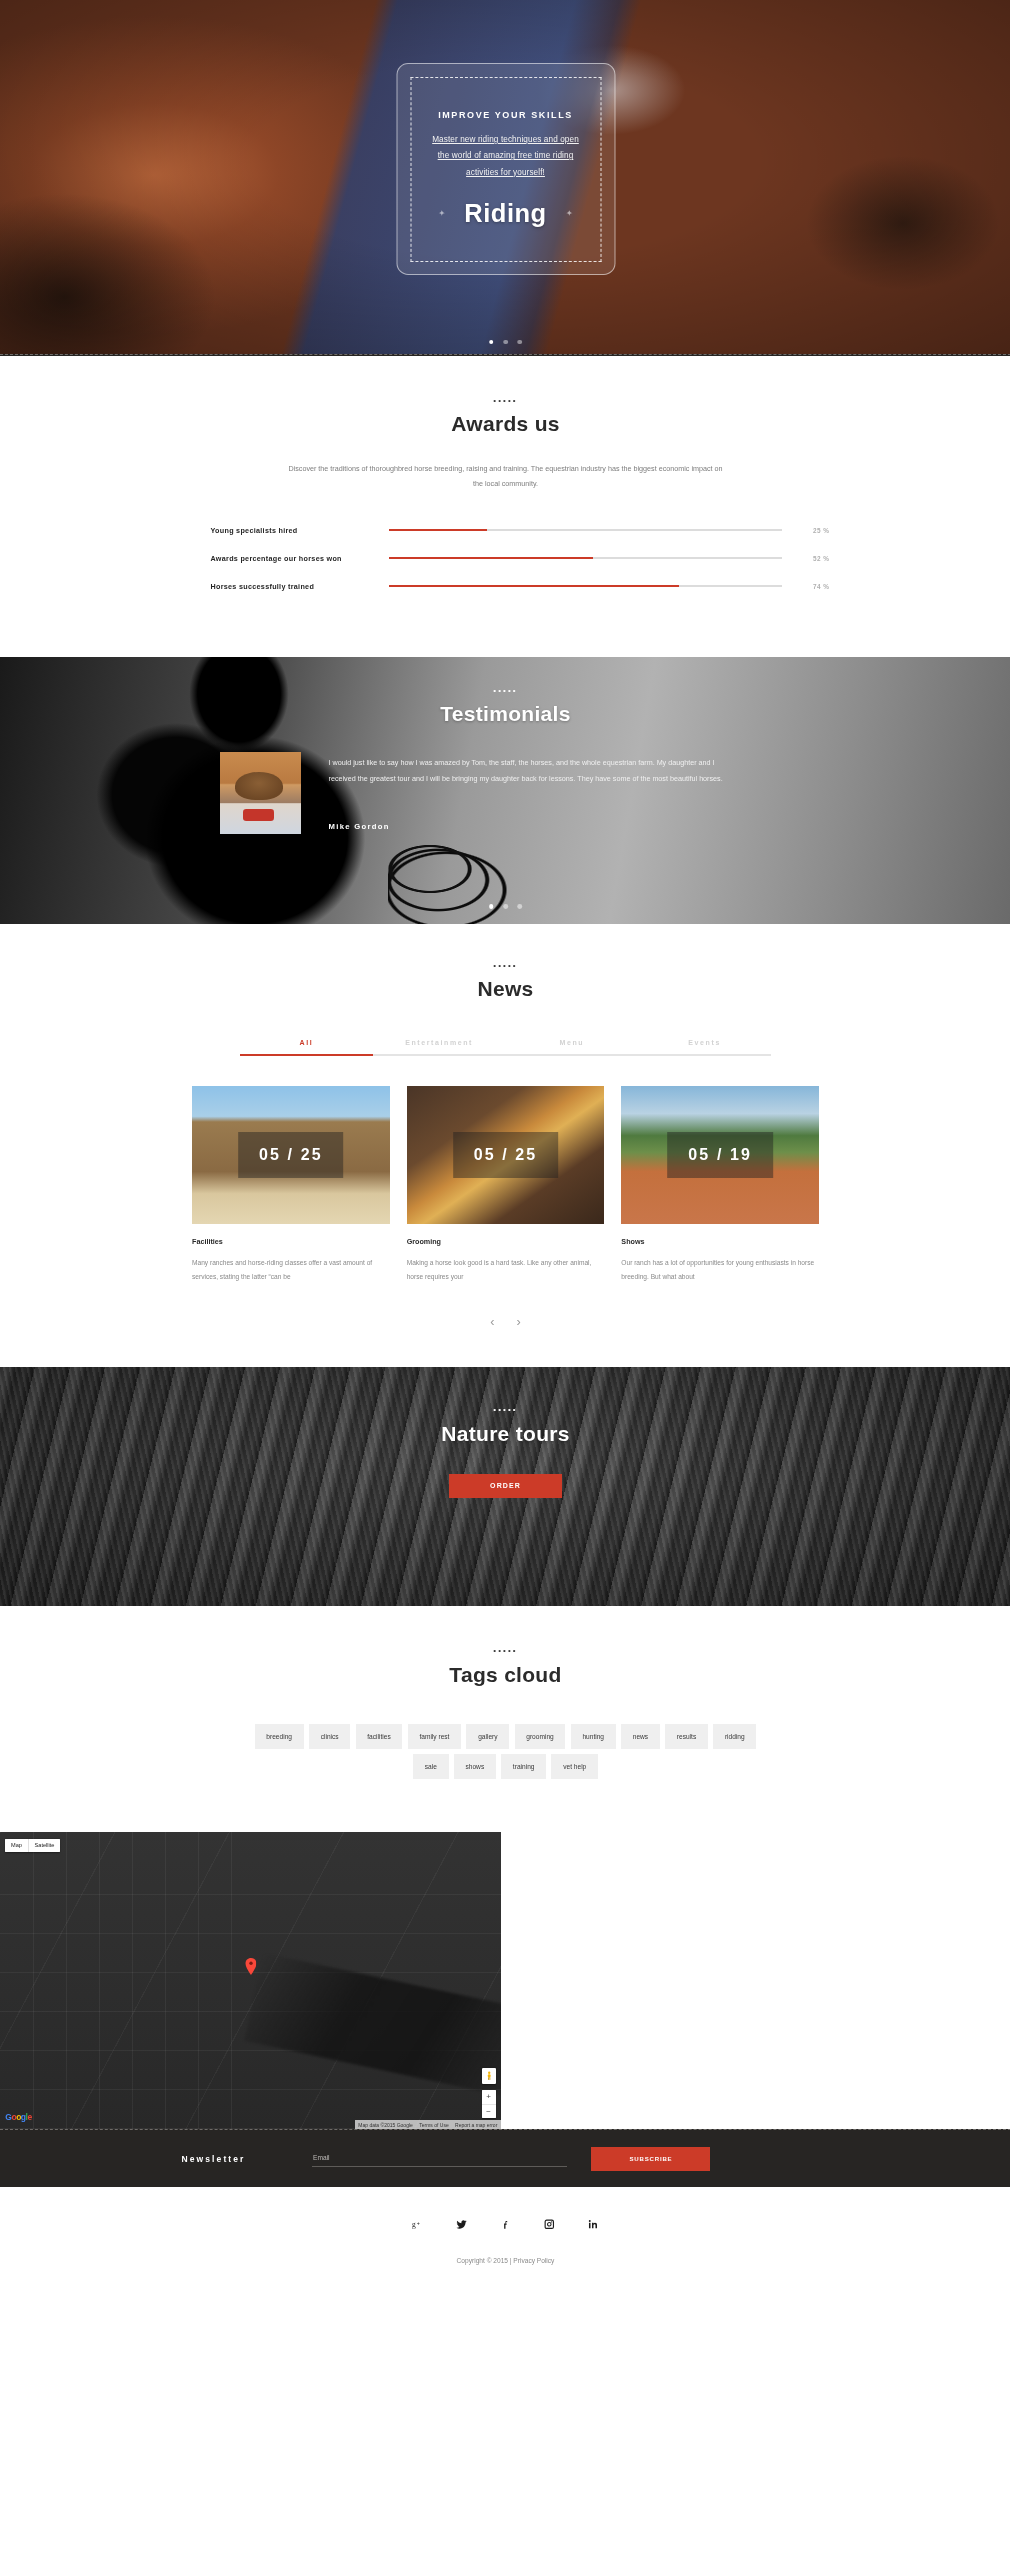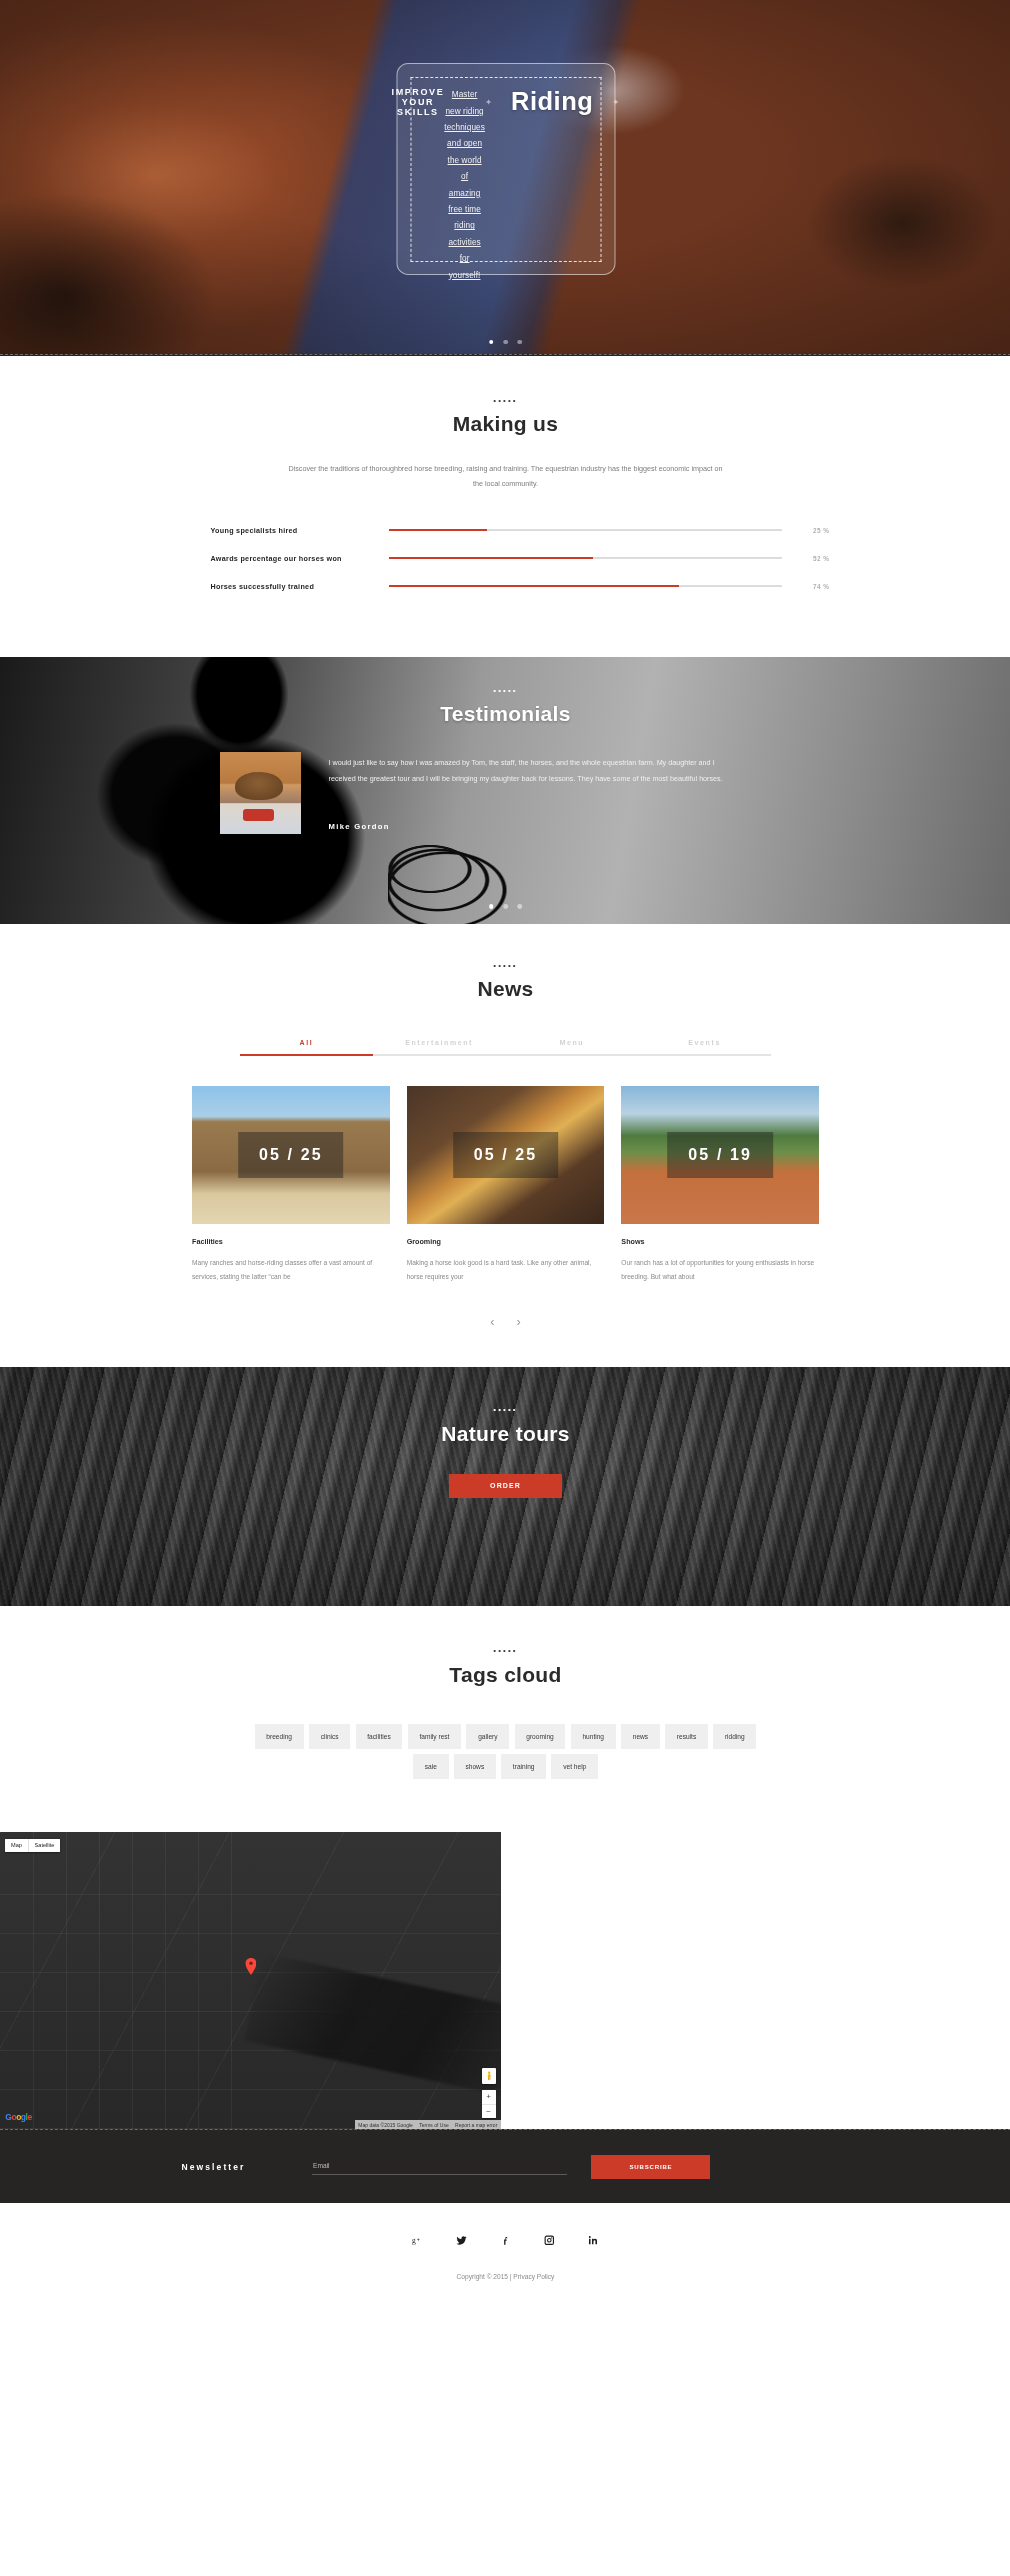--- a/index.html
+++ b/index.html
@@ -40,21 +40,21 @@
     position:absolute; left:50%; top:63px; transform:translateX(-50%);
     width:219px; height:212px;
     border:1.6px solid rgba(255,255,255,.55);
     border-radius:11.7px;
     background:rgba(255,255,255,.10);
     display:flex; align-items:center; justify-content:center;
   }
   .hero-card-inner {
     width:191px; height:185px;
     border:1.1px dashed rgba(255,255,255,.85);
-    display:flex; flex-direction:row; align-items:flex-start; justify-content:center;
+    display:flex; flex-direction:column; align-items:center; justify-content:center;
     padding:9.6px 6.4px;
   }
   .hero-kicker {
     color:#fff; font-size:9px; font-weight:bold; letter-spacing:1.6px;
     text-transform:uppercase; margin-bottom:11.7px; text-align:center;
   }
   .hero-sub {
     color:#f2f2f2; font-size:8.2px; line-height:2.0; text-align:center;
     max-width:159px; margin-bottom:18px; letter-spacing:0.1px;text-decoration:underline;
   }
@@ -291,21 +291,21 @@
   }
   .field textarea { resize:none; height:30px; }
   .btn-send {
     margin-top:19px; background:#cc3b28; color:#fff; border:none; cursor:pointer;
     font-family:"Liberation Sans", sans-serif; font-size:6.1px; font-weight:bold;
     letter-spacing:0.8px; padding:7px 22px;
   }
 
   
   .newsletter {
-    background:#272523; height:74px;
+    background:#272523; height:58px;
     border-top:1.6px dashed #6f6c69;
     display:flex; align-items:center;
   }
   .newsletter-inner { width:648px; margin:0 auto; display:flex; align-items:center; }
   .newsletter-label { color:#fff; font-size:8.5px; font-weight:bold; letter-spacing:2.1px; width:122px; }
   .newsletter-field { flex:1; max-width:255px; margin-left:8.5px; }
   .newsletter-field input {
     width:100%; background:transparent; border:none; border-bottom:0.5px solid #5e5b58;
     color:#ddd; font-family:"Liberation Sans", sans-serif; font-size:6.6px;
     padding:3.2px 1.1px 5.3px; outline:none;
@@ -355,21 +355,21 @@
     </div>
 
     <header class="header">
       
     </header>
   </section>
 
   <section class="about section">
     <div class="container">
       <div class="sec-dots">•••••</div>
-      <h2 class="sec-title">Making us</h2>
+      <h2 class="sec-title">Awards us</h2>
       <p class="about-lead">Discover the traditions of thoroughbred horse breeding, raising and training. The equestrian industry has the biggest economic impact on the local community.</p>
 
       <div class="skills">
         <div class="skill-row">
           <div class="skill-label">Young specialists hired</div>
           <div class="skill-track">
             <i class="skill-fill" style="width:25%"></i>
           </div>
           <div class="skill-pct">25 %</div>
         </div>

